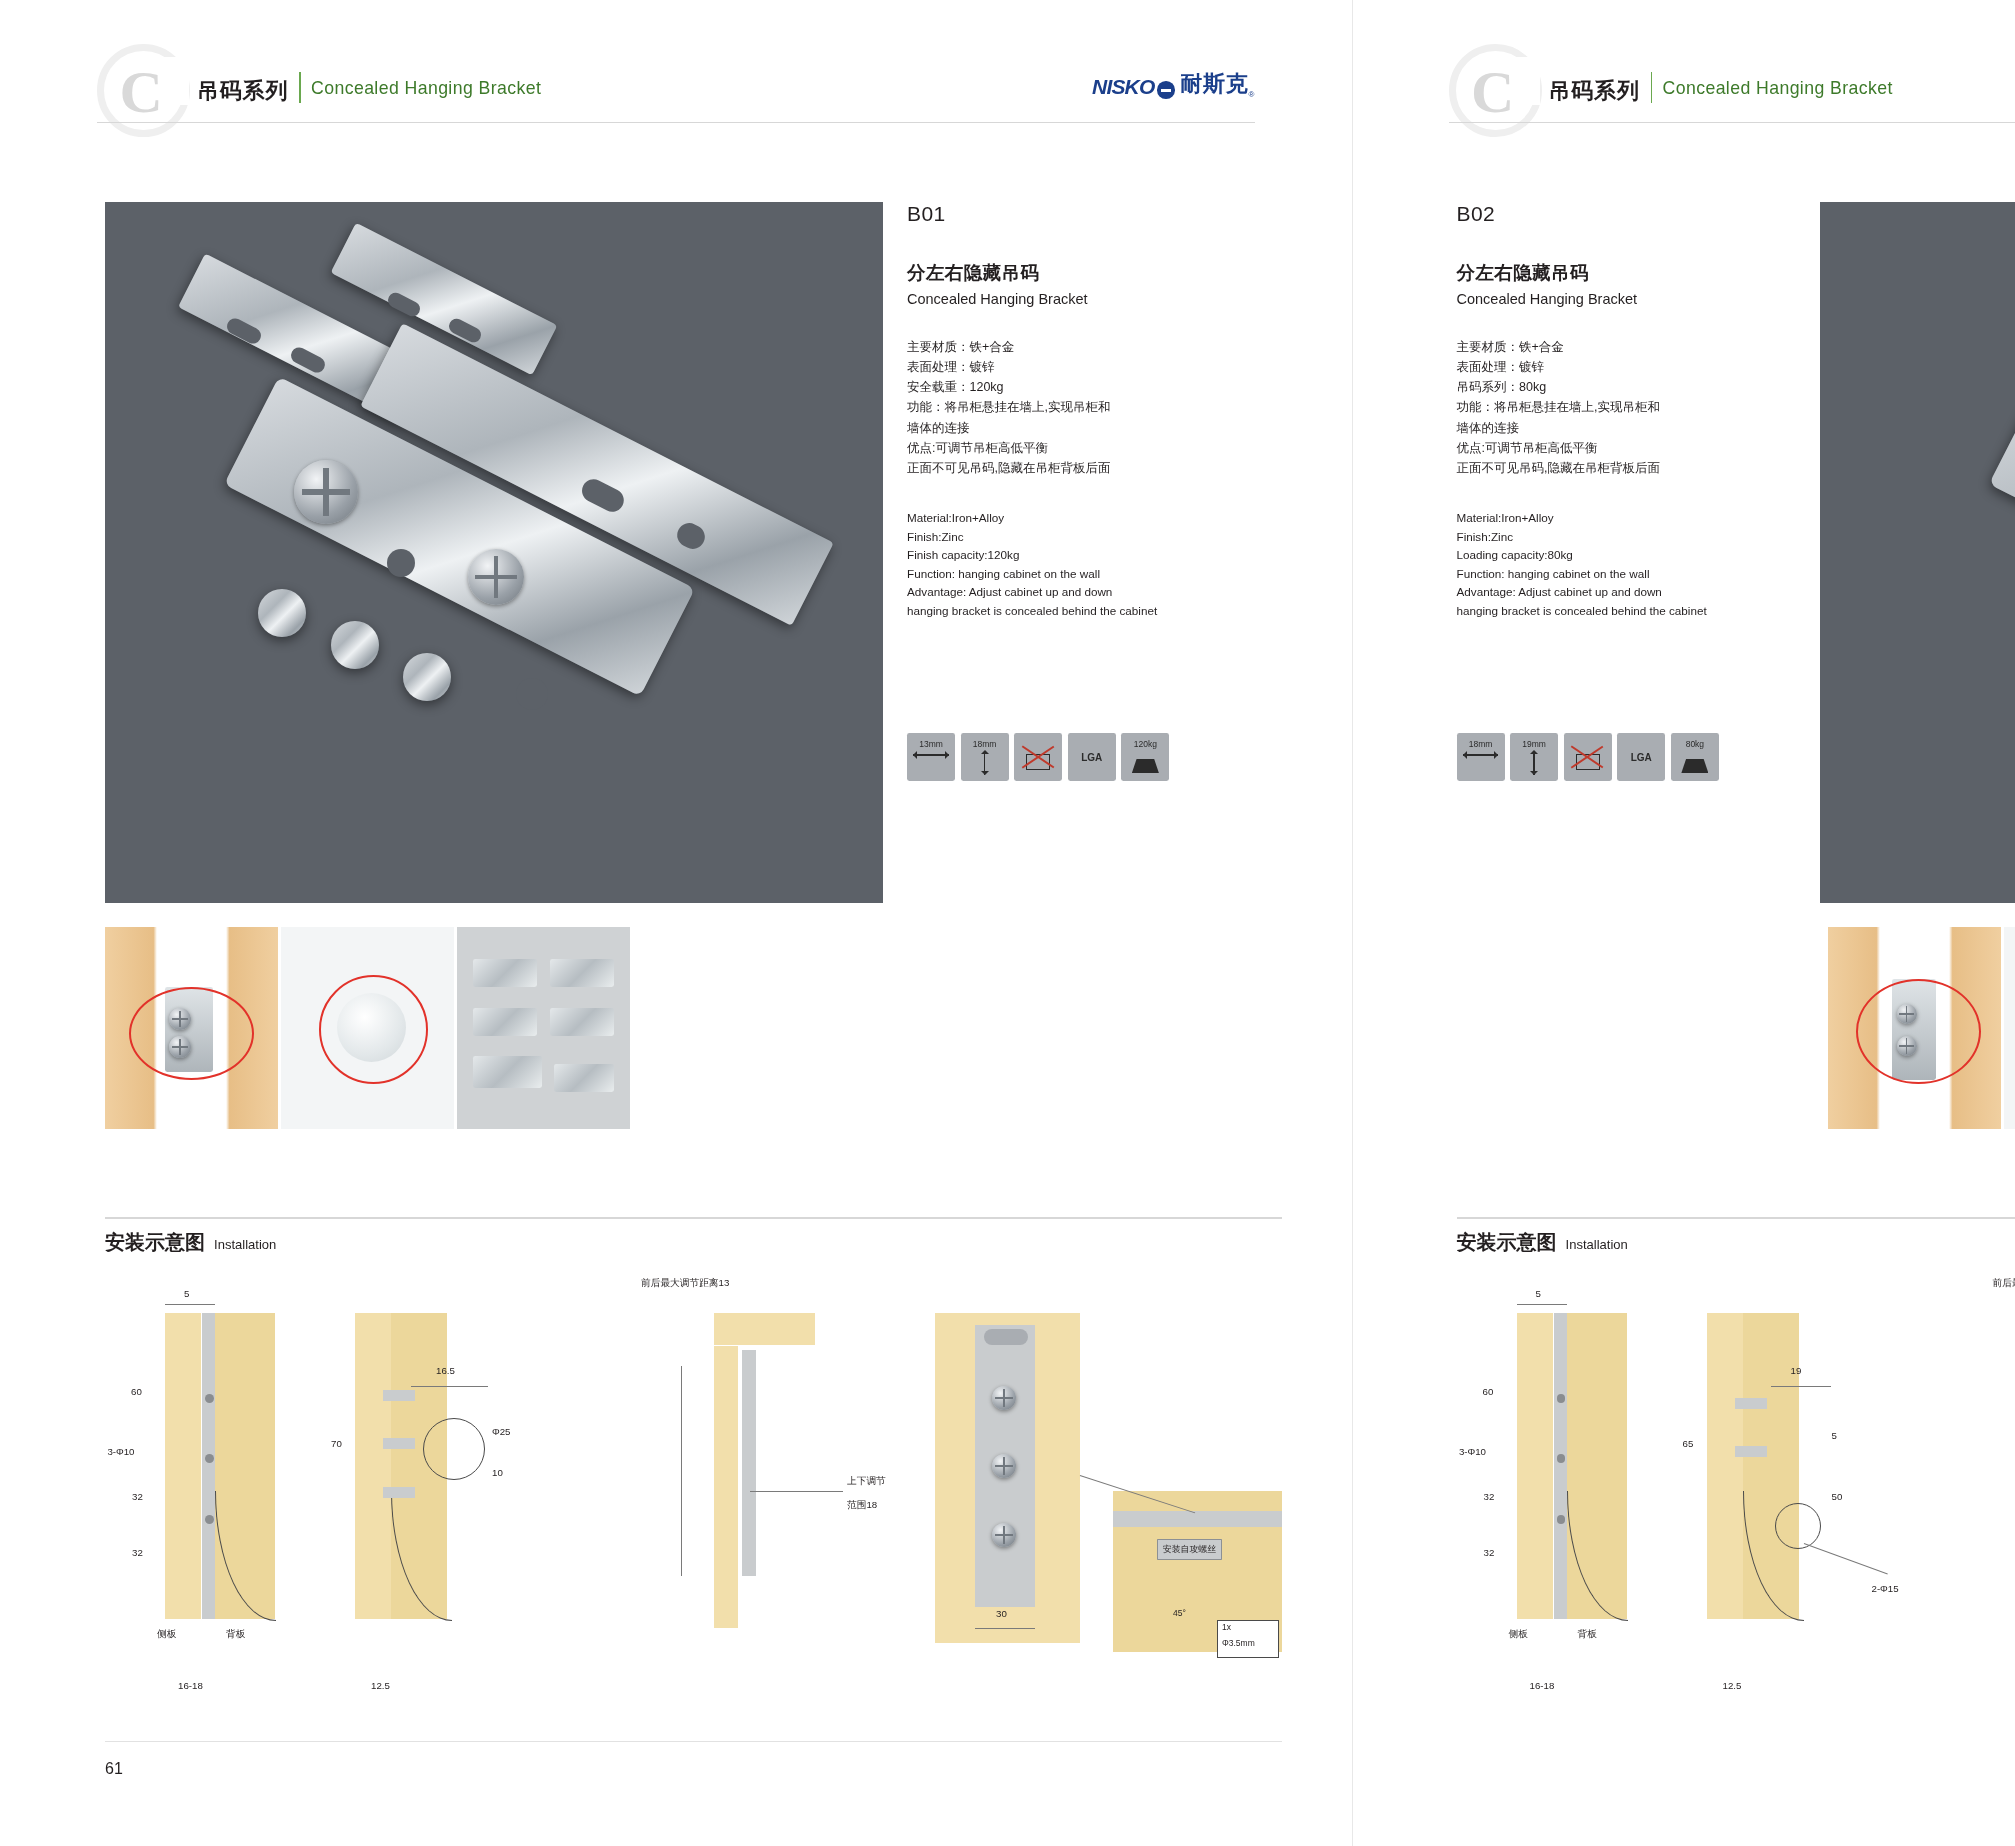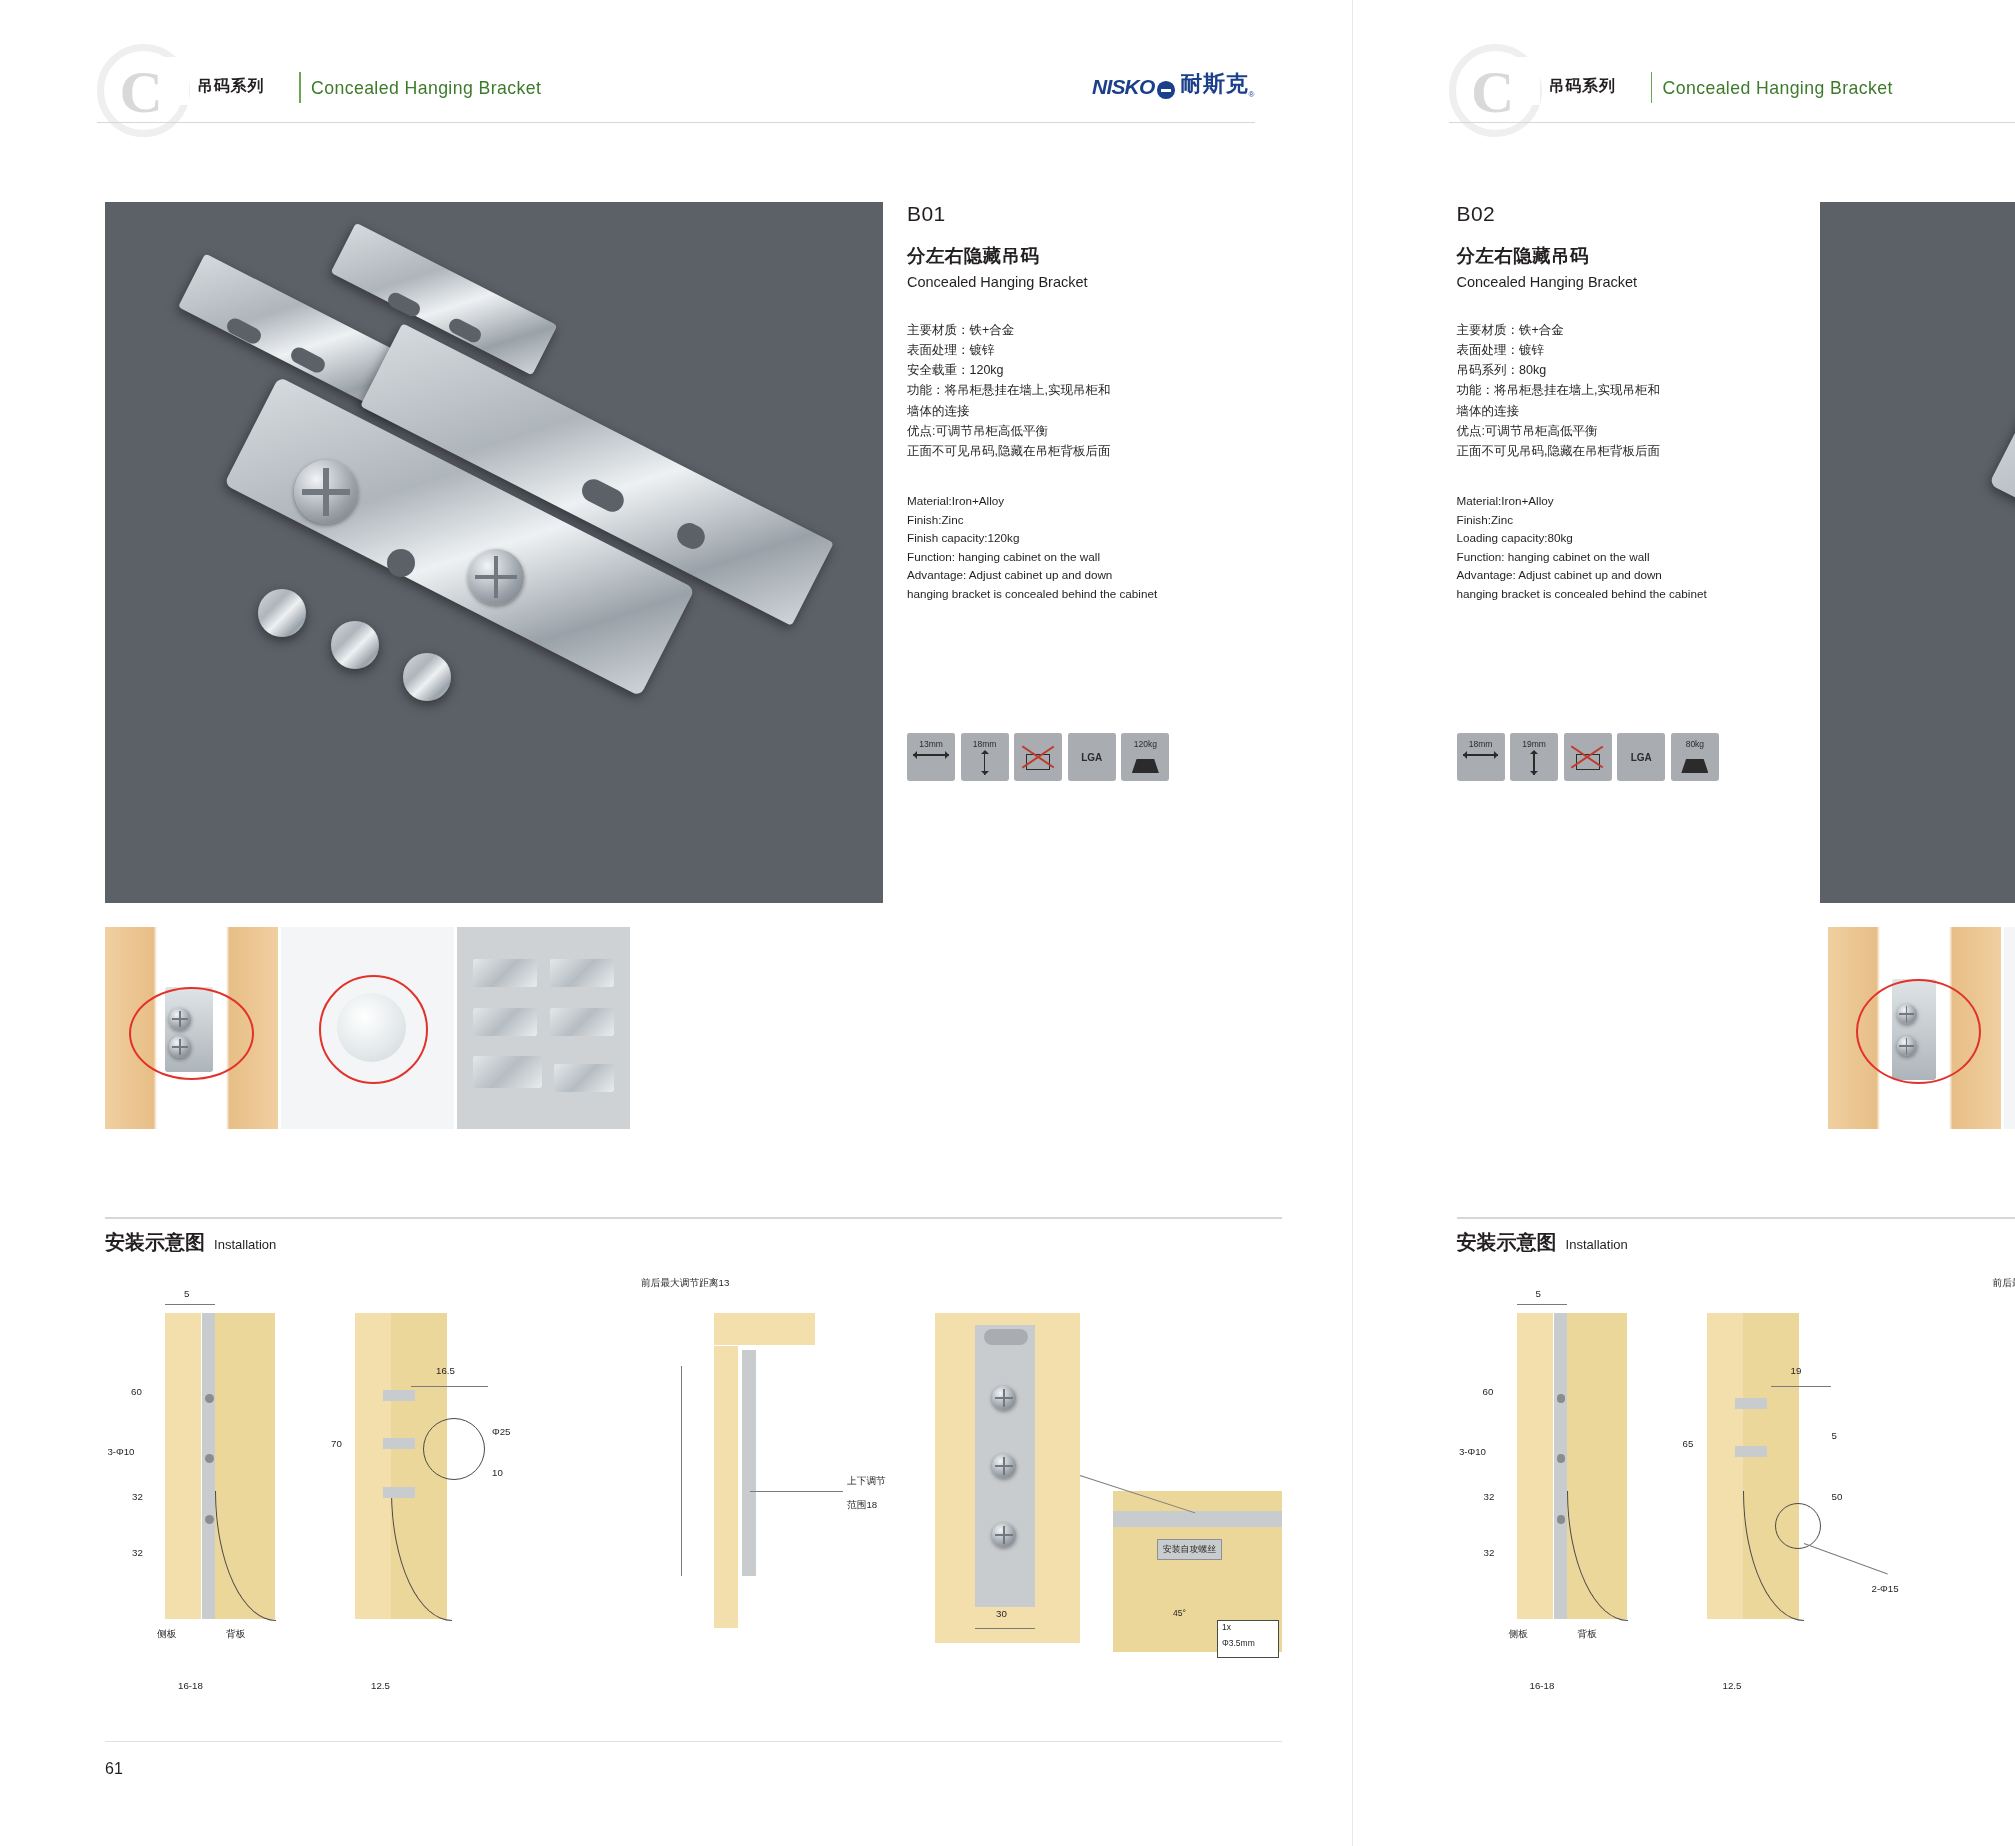--- a/index.html
+++ b/index.html
@@ -10,21 +10,21 @@
   .sheet.left{padding:0 0 0 0;}
   .divider-v{position:absolute;left:50%;top:0;width:0.8px;height:100%;background:#e8e8e8;}
 
   
   .hdr{position:absolute;top:60px;left:97px;right:97px;height:60px;}
   .hdr .c-ring{position:absolute;left:0;top:-16px;width:93px;height:93px;border-radius:50%;
       border:7.3px solid #efefef;box-sizing:border-box;}
   .hdr .c-ring:after{content:"";position:absolute;right:-5.6px;top:5.6px;width:48px;height:48px;background:#fff;}
   .hdr .c-letter{position:absolute;left:22.6px;top:2.4px;font-size:60px;font-weight:bold;color:#d9d9d9;
       font-family:"Liberation Serif", serif;line-height:1;}
-  .hdr .title-cn{position:absolute;left:100px;top:16px;font-size:16px;font-weight:bold;color:#231f20;letter-spacing:0.8px;}
+  .hdr .title-cn{position:absolute;left:100px;top:16px;font-size:22px;font-weight:bold;color:#231f20;letter-spacing:0.8px;}
   .hdr .bar{position:absolute;left:202px;top:12px;width:1.6px;height:31px;background:#6aa84f;}
   .hdr .title-en{position:absolute;left:214px;top:17.7px;font-size:17.7px;color:#3d7a2a;letter-spacing:0.4px;}
   .hdr .rule{position:absolute;left:0;bottom:-3.2px;width:100%;height:1.6px;background:#d7d7d7;}
   .brand{position:absolute;right:0;top:8.9px;display:flex;align-items:flex-end;}
   .brand .nis{font-size:21px;font-weight:bold;color:#1b3f8b;letter-spacing:-0.8px;font-style:italic;}
   .brand .dot{width:17.7px;height:17.7px;border-radius:50%;background:#1b3f8b;display:inline-block;margin:0 2.4px;
       position:relative;}
   .brand .dot:after{content:"";position:absolute;left:4px;top:7.3px;width:9.7px;height:3.2px;background:#fff;}
   .brand .cn{font-size:22px;font-weight:bold;color:#1b3f8b;margin-left:3.2px;letter-spacing:0.8px;}
   .brand .reg{font-size:8px;color:#1b3f8b;vertical-align:super;}
@@ -40,21 +40,21 @@
   .screw{position:absolute;border-radius:50%;background:radial-gradient(circle at 35% 30%,#f2f4f6,#9aa1a8 60%,#6f767d);
       box-shadow:0 1.6px 4px rgba(0,0,0,.4);}
   .screw:before,.screw:after{content:"";position:absolute;background:#71787f;}
   .screw:before{left:12%;top:46%;width:76%;height:8%;}
   .screw:after{left:46%;top:12%;width:8%;height:76%;}
 
   
   .spec{position:absolute;top:202px;width:536px;}
   .spec.l{left:907px;}
   .spec.r{left:105px;}
-  .code{font-size:21px;color:#231f20;margin-bottom:17px;letter-spacing:0.4px;}
+  .code{font-size:21px;color:#231f20;margin-bottom:34px;letter-spacing:0.4px;}
   .name-cn{font-size:18.5px;font-weight:bold;color:#231f20;margin-bottom:5.6px;letter-spacing:0.4px;}
   .name-en{font-size:14.5px;color:#231f20;margin-bottom:30px;}
   .cn-lines div{font-size:12.5px;line-height:1.62;color:#231f20;}
   .en-lines{margin-top:31px;}
   .en-lines div{font-size:11.7px;line-height:1.58;color:#231f20;}
 
   .icons{position:absolute;top:733px;display:flex;gap:5.6px;}
   .icons.l{left:907px;}
   .icons.r{left:105px;}
   .ico{width:48px;height:48px;background:#a9adb2;border-radius:2.4px;position:relative;}

